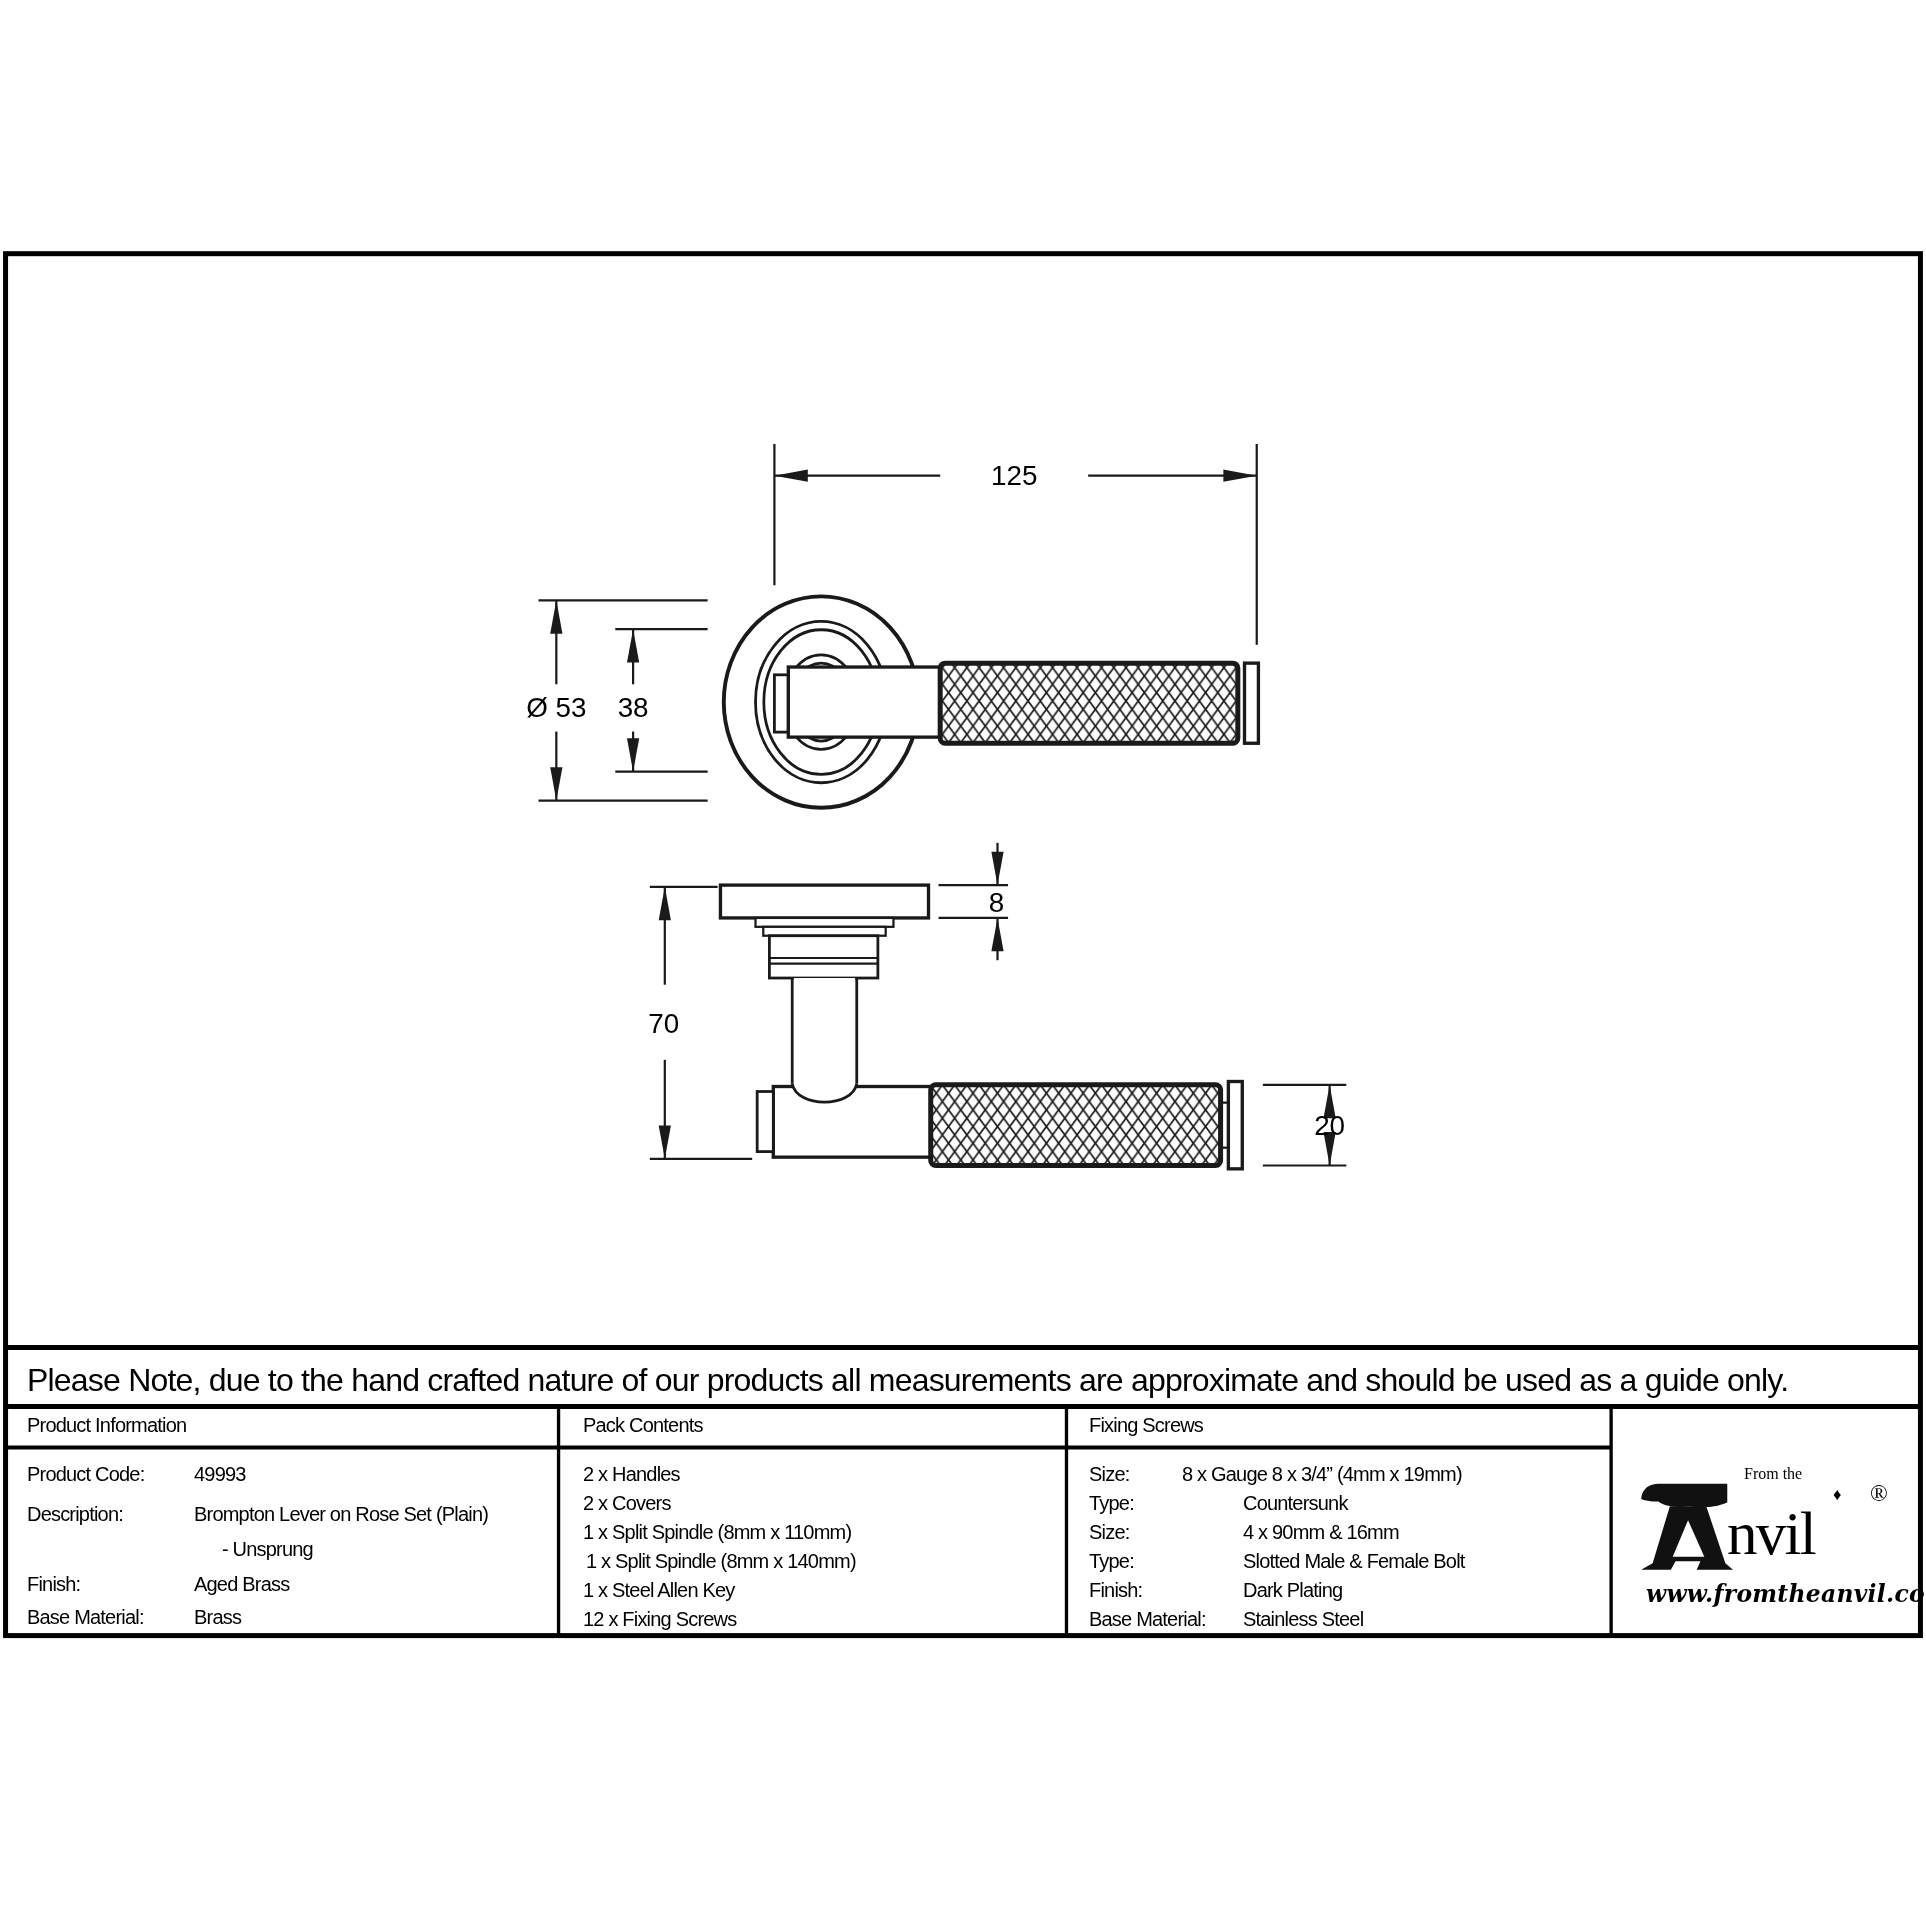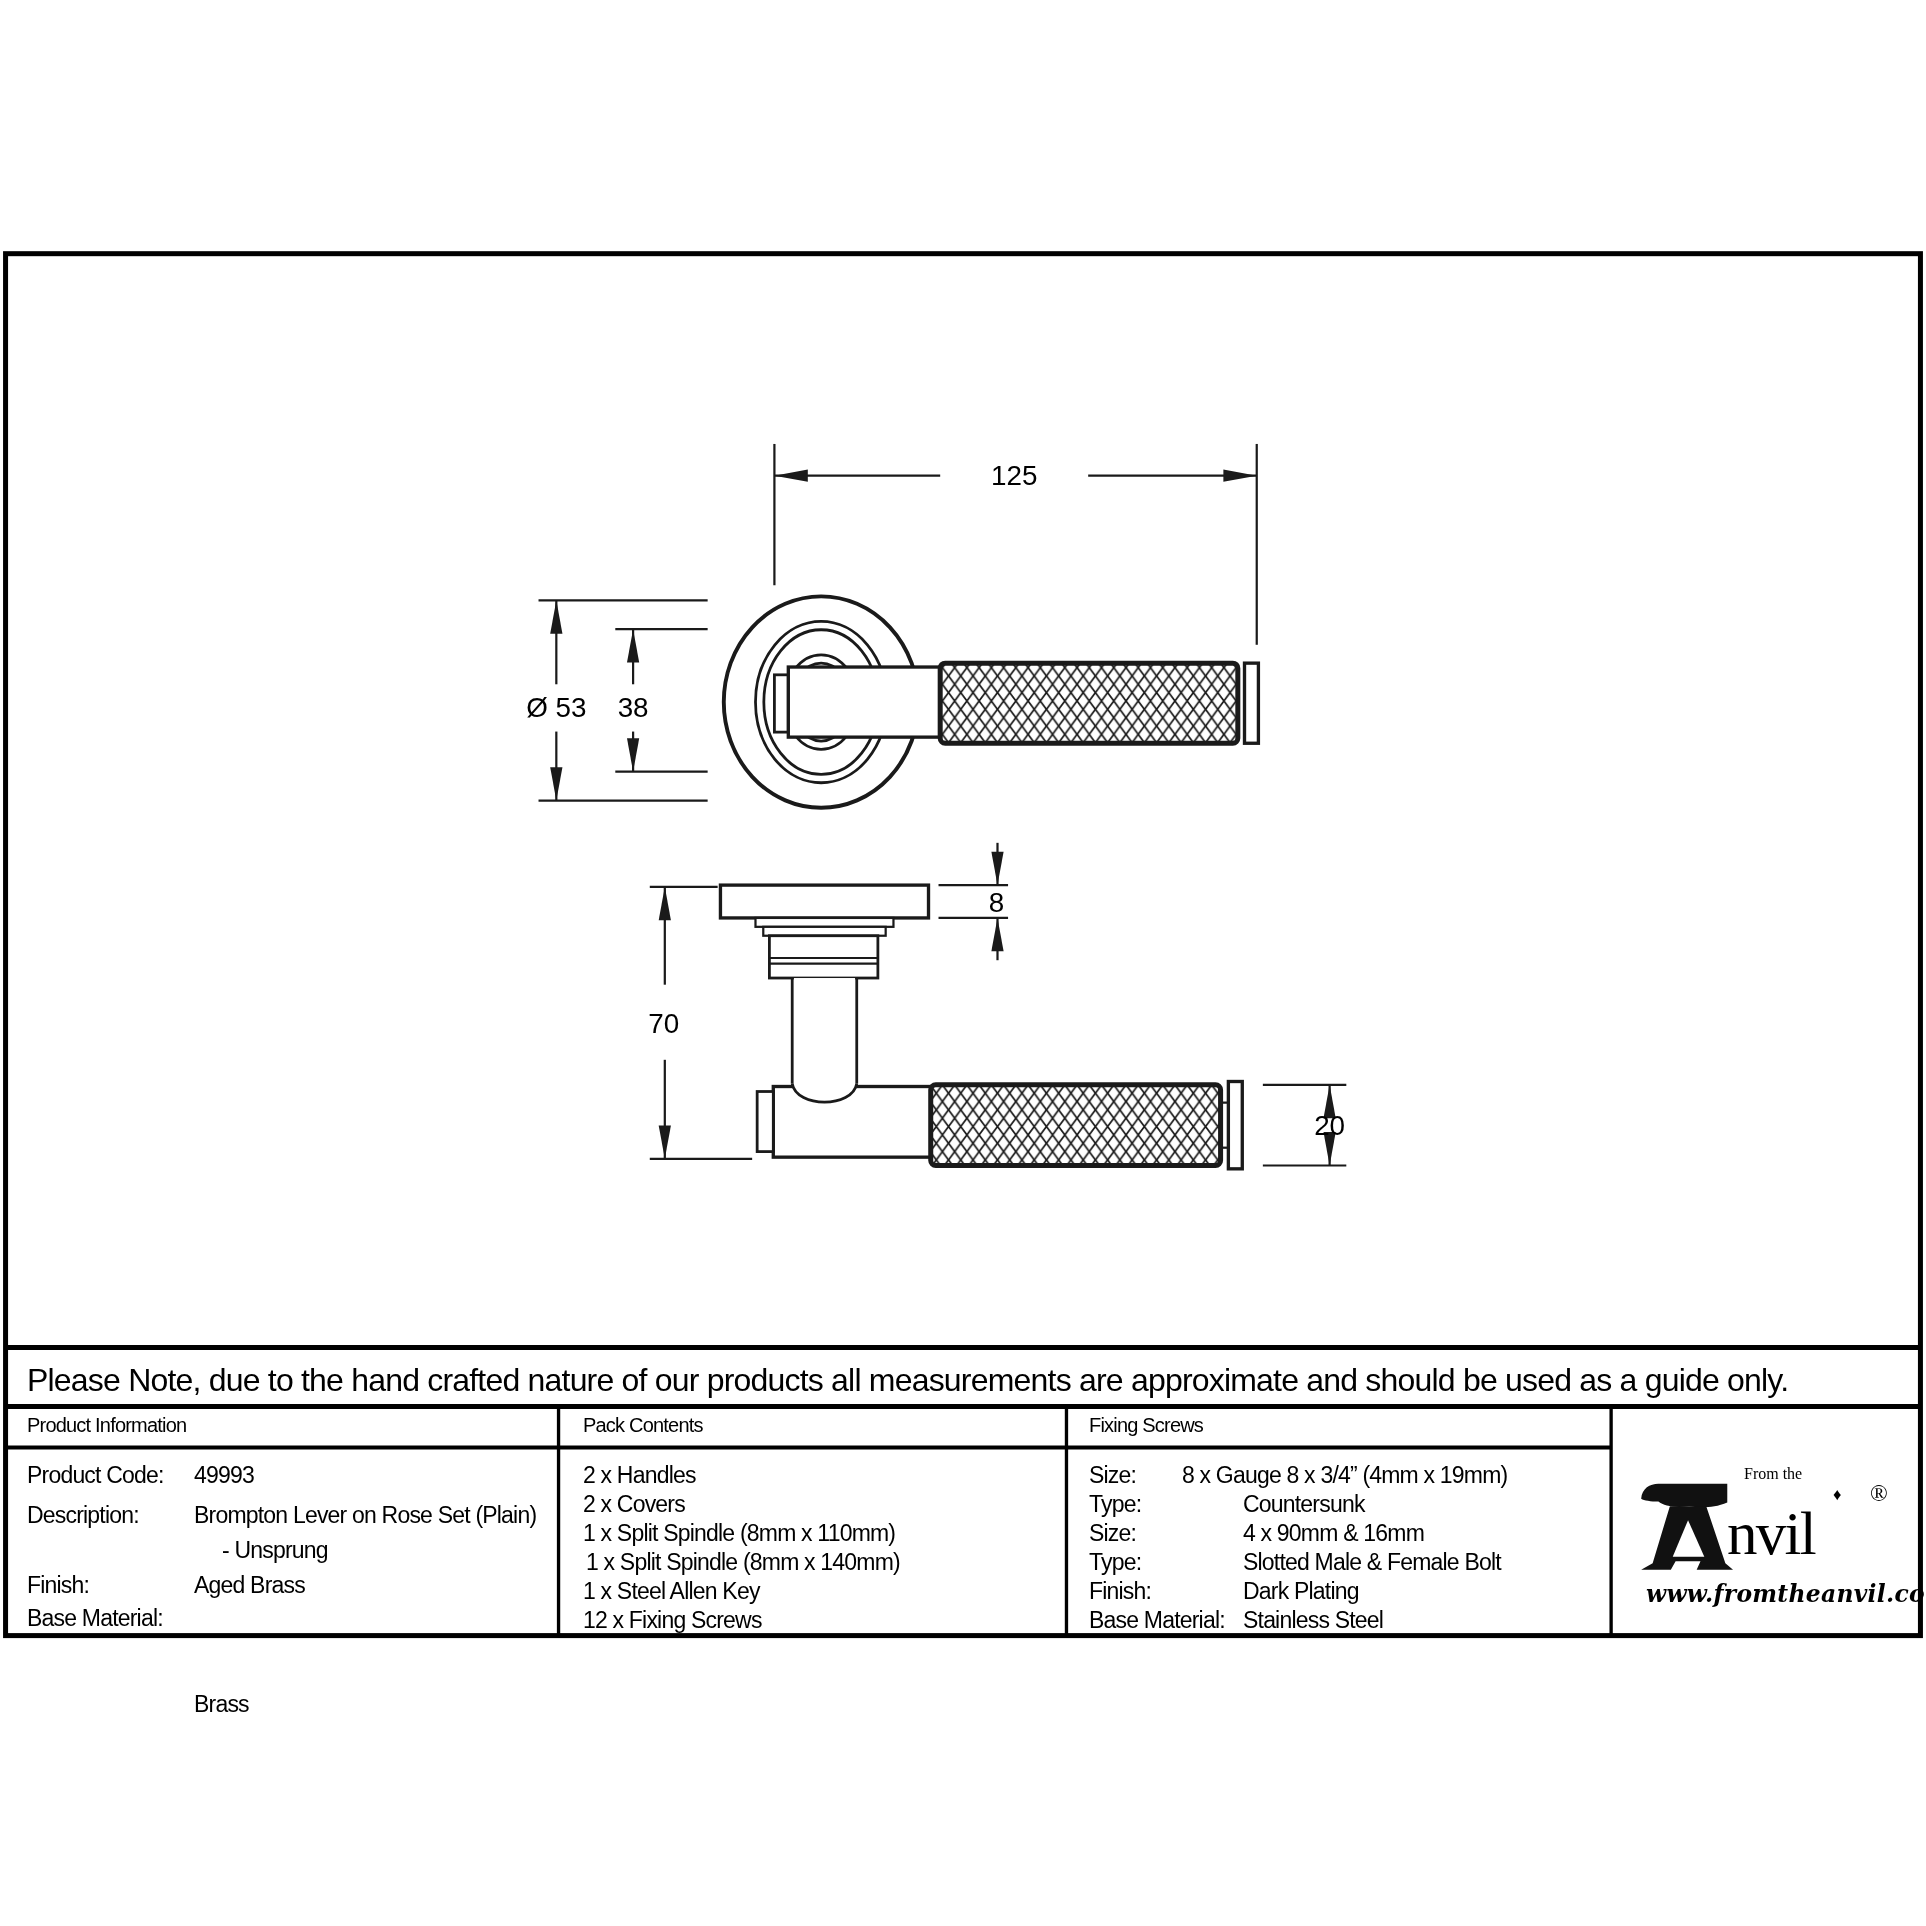--- a/index.html
+++ b/index.html
@@ -1,18 +1,18 @@
 <!DOCTYPE html>
 <html style="font-size:9px"><head>
 <meta charset="utf-8">
 <style>
   html,body{margin:0;padding:0;background:#ffffff;}
   body{width:1926px;height:1926px;position:relative;font-family:"Liberation Sans",sans-serif;color:#000;}
   #sheet-svg{position:absolute;left:0;top:0;width:1926px;height:1926px;}
-  .txt{position:absolute;white-space:nowrap;font-size:23px;letter-spacing:-0.8px;line-height:1;}
+  .txt{position:absolute;white-space:nowrap;font-size:20px;letter-spacing:-0.8px;line-height:1;}
   .dim-note{font-size:32px;}
   .hdr{font-size:20px;}
   .logo-fromthe{position:absolute;left:1744px;top:1465px;font-family:"Liberation Serif",serif;font-size:16px;letter-spacing:0;}
   .logo-diamond{position:absolute;left:1833px;top:1485px;font-size:16.7px;}
   .logo-anvil{position:absolute;left:1727px;top:1503px;font-family:"Liberation Serif",serif;font-size:61px;letter-spacing:-1.7px;line-height:1;}
   .logo-reg{position:absolute;left:1870px;top:1480px;font-family:"Liberation Serif",serif;font-size:23.4px;}
   .logo-url{position:absolute;left:1646px;top:1580px;font-family:"DejaVu Serif",serif;font-style:italic;font-weight:bold;font-size:23.4px;letter-spacing:0.3px;}
 </style>
 </head>
 <body>
@@ -138,21 +138,21 @@
 <div class="txt hdr" style="left:1089px;top:1415px;">Fixing Screws</div>
 
 <div class="txt" style="left:27px;top:1464px;">Product Code:</div>
 <div class="txt" style="left:194px;top:1464px;">49993</div>
 <div class="txt" style="left:27px;top:1504px;">Description:</div>
 <div class="txt" style="left:194px;top:1504px;">Brompton Lever on Rose Set (Plain)</div>
 <div class="txt" style="left:194px;top:1539px;margin-left:28px;">- Unsprung</div>
 <div class="txt" style="left:27px;top:1574px;">Finish:</div>
 <div class="txt" style="left:194px;top:1574px;">Aged Brass</div>
 <div class="txt" style="left:27px;top:1607px;">Base Material:</div>
-<div class="txt" style="left:194px;top:1693px;">Brass</div>
+<div class="txt" style="left:194px;top:1607px;">Brass</div>
 
 <div class="txt" style="left:583px;top:1464px;">2 x Handles</div>
 <div class="txt" style="left:583px;top:1493px;">2 x Covers</div>
 <div class="txt" style="left:583px;top:1522px;">1 x Split Spindle (8mm x 110mm)</div>
 <div class="txt" style="left:557px;top:1551px;margin-left:29px;">1 x Split Spindle (8mm x 140mm)</div>
 <div class="txt" style="left:583px;top:1580px;">1 x Steel Allen Key</div>
 <div class="txt" style="left:583px;top:1609px;">12 x Fixing Screws</div>
 
 <div class="txt" style="left:1089px;top:1464px;">Size:</div>
 <div class="txt" style="left:1182px;top:1464px;">8 x Gauge 8 x 3/4” (4mm x 19mm)</div>

